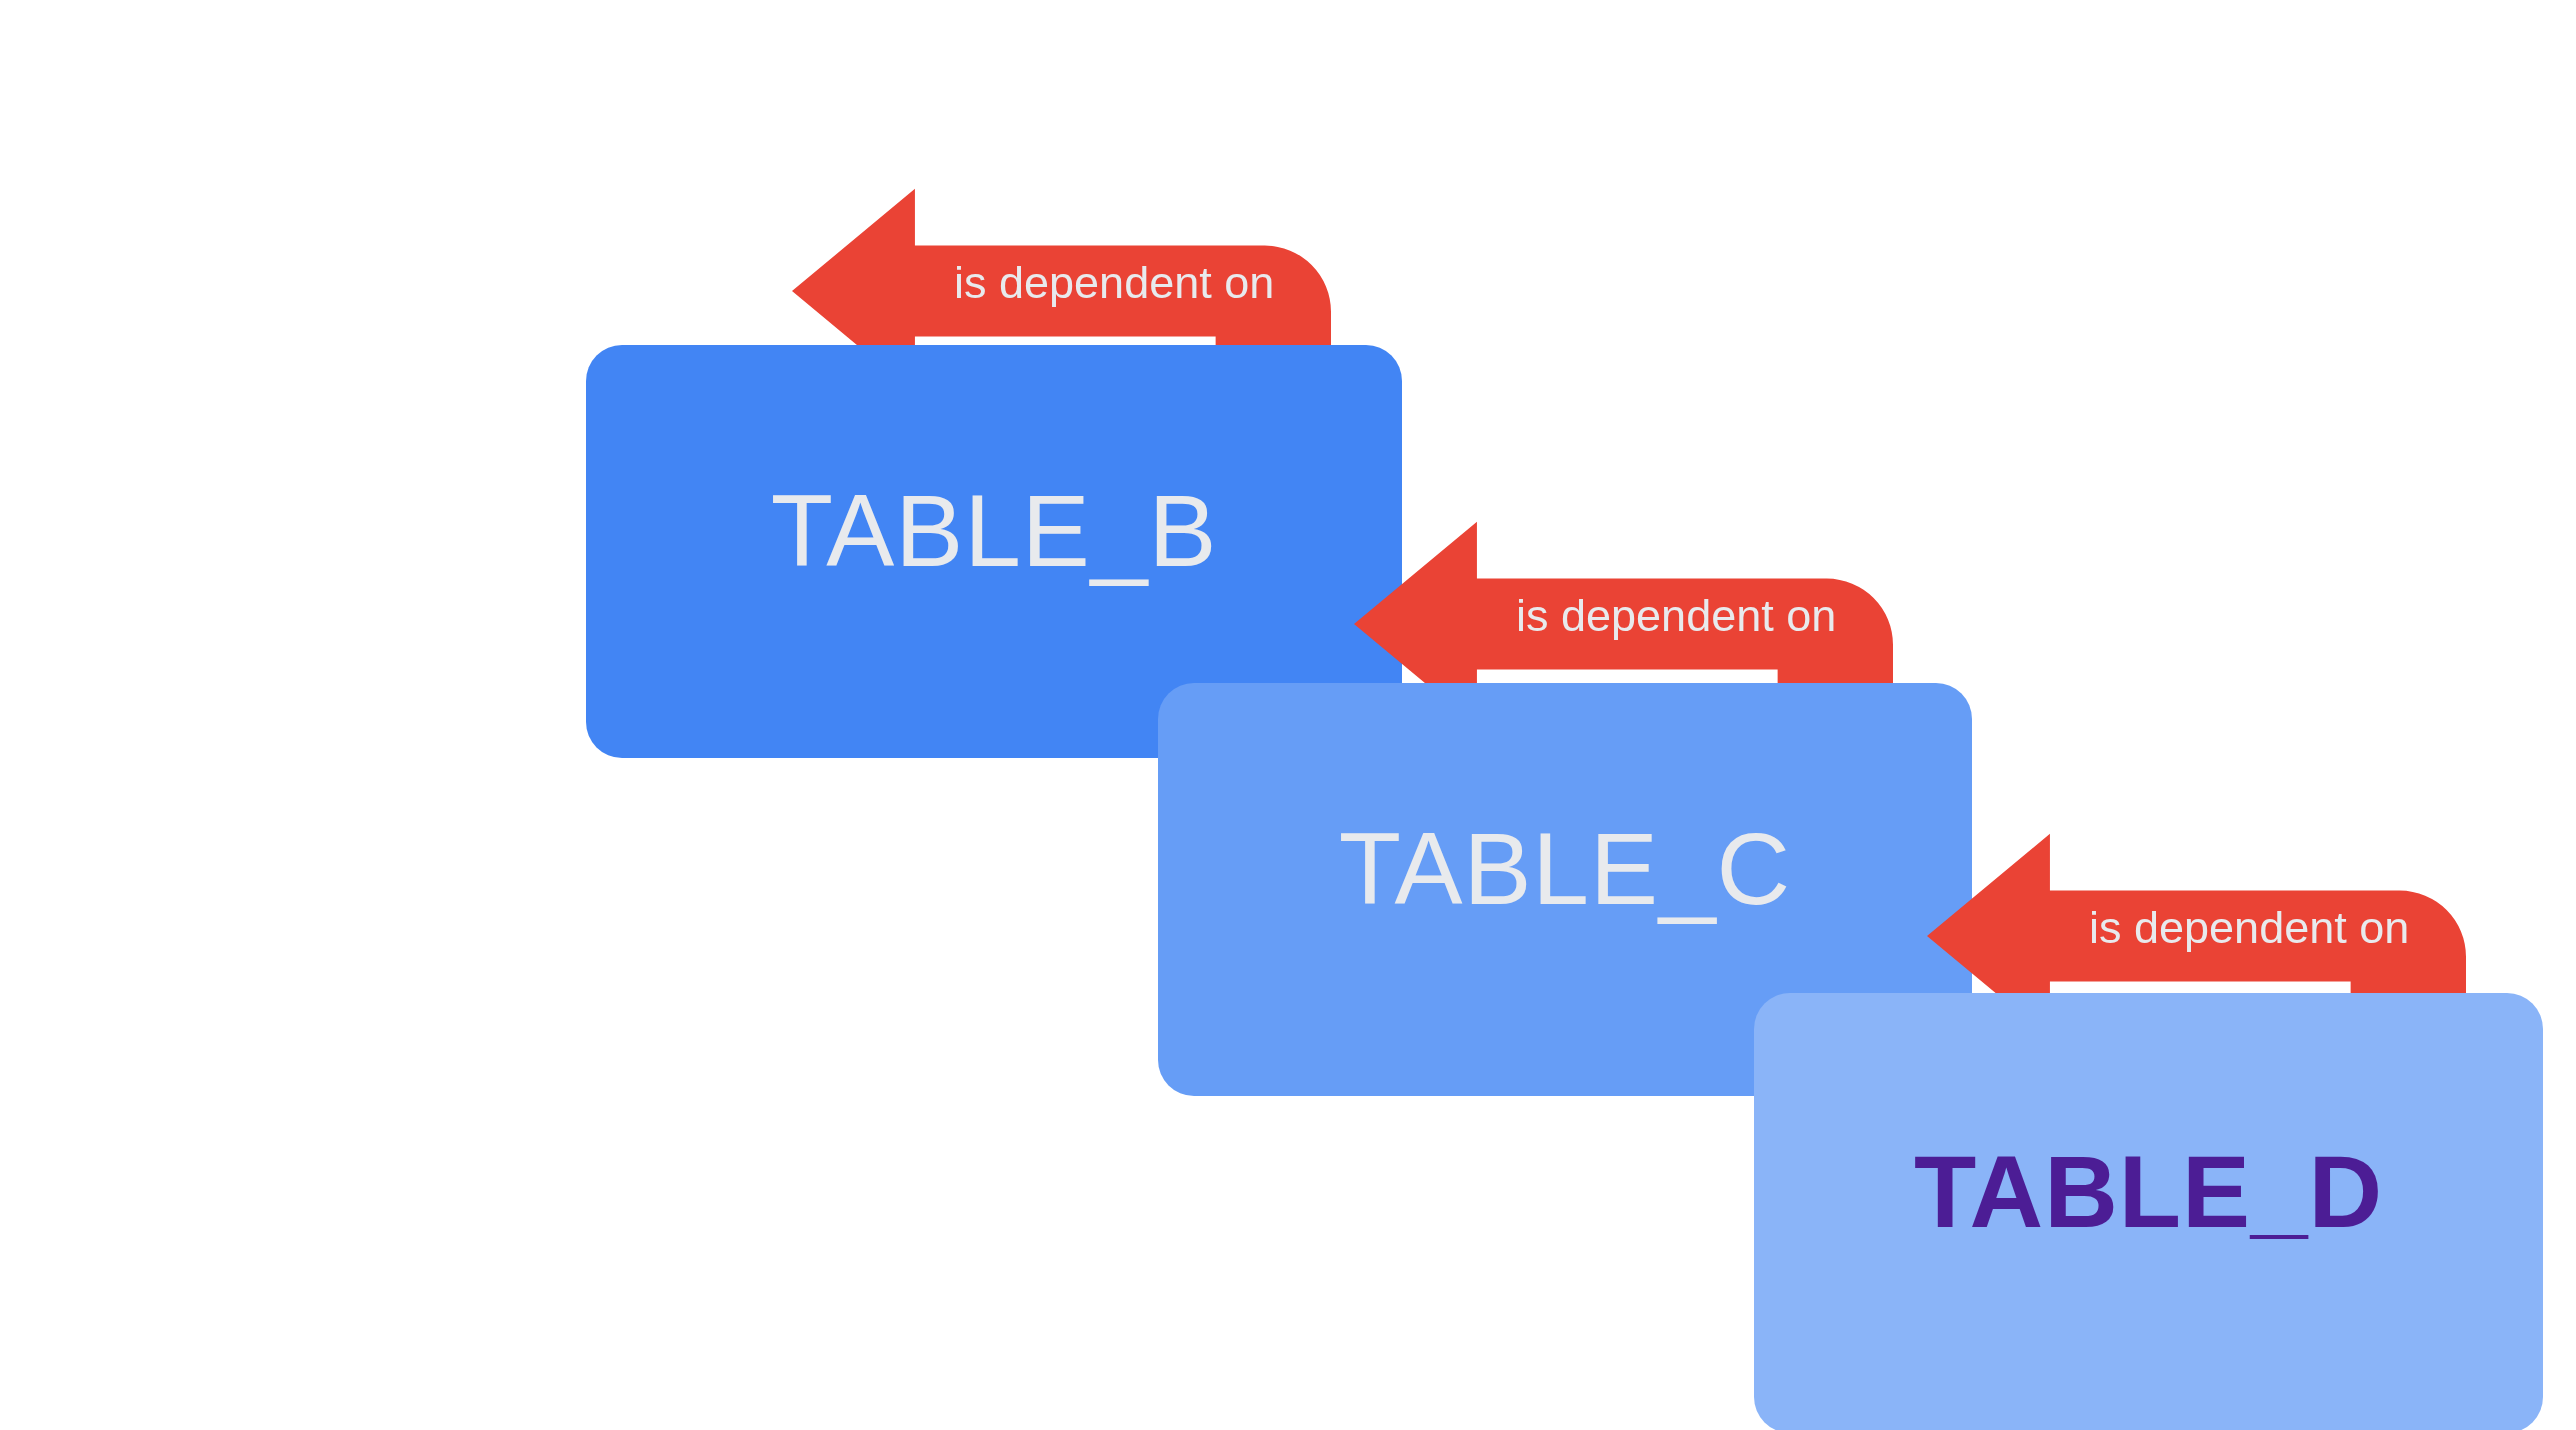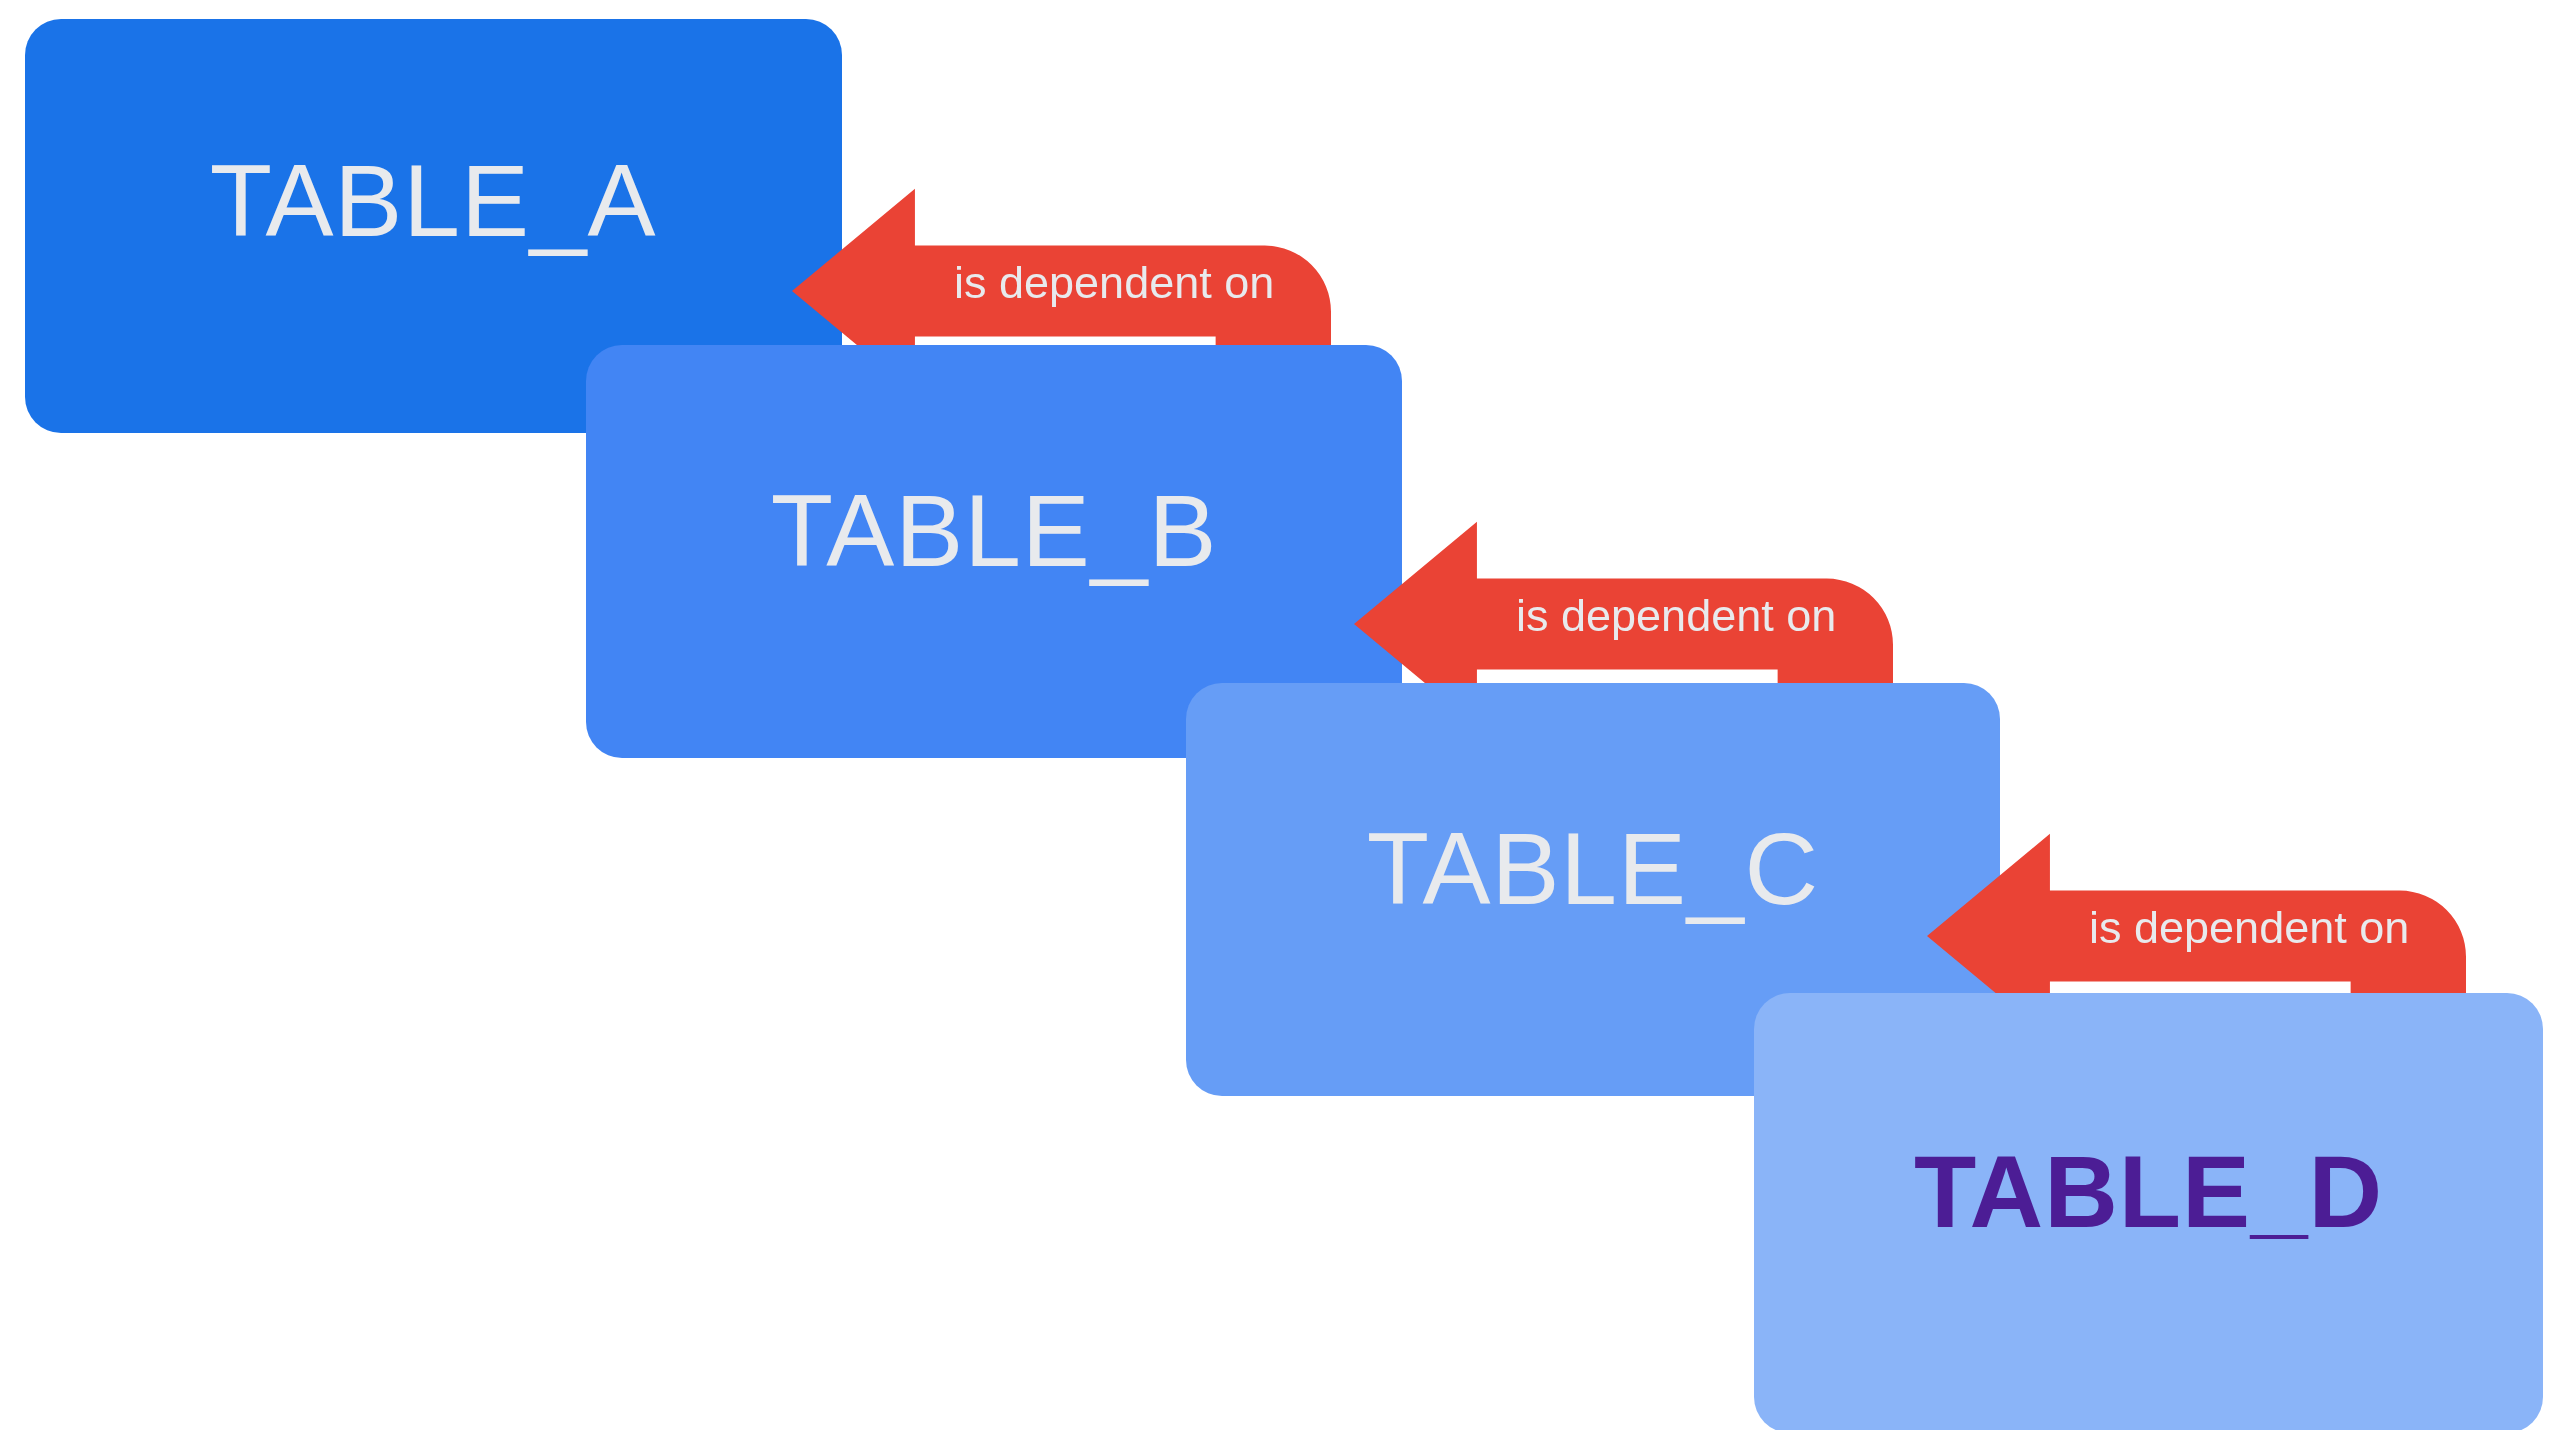--- a/index.html
+++ b/index.html
@@ -61,23 +61,20 @@
     white-space: nowrap;
     user-select: none;
     margin-left: 20px;
   }
 </style>
 </head>
 <body>
 
 <div id="canvas">
 
-  <div class="node" id="node-a" style="left: 24.6px; top: 19px; width: 817px; height: 414px; background-color: rgb(26, 115, 232);">
-    <span class="node-label" style="color: rgb(232, 234, 237);">TABLE_A</span>
-  </div>
 
   <div class="connector" id="connector-a-b" style="left: 792px; top: 168px; width: 539px; height: 246px;">
     <svg viewBox="0 0 570 260" width="539" height="246">
       <path class="connector-path" d="M 0 130
                L 130 22
                L 130 82
                L 500 82
                A 70 70 0 0 1 570 152
                L 570 260
                L 448 260
@@ -103,21 +100,21 @@
                L 570 260
                L 448 260
                L 448 178
                L 130 178
                L 130 238
                Z" fill="#ea4335"></path>
     </svg>
     <span class="connector-label" style="color: rgb(232, 234, 237); left: 142px; top: 92px;">is dependent on</span>
   </div>
 
-  <div class="node" id="node-c" style="left: 1158px; top: 683px; width: 814px; height: 413px; background-color: rgb(102, 157, 246); margin-left: 28px;">
+  <div class="node" id="node-c" style="left: 1158px; top: 683px; width: 814px; height: 413px; background-color: rgb(102, 157, 246);">
     <span class="node-label" style="color: rgb(232, 234, 237);">TABLE_C</span>
   </div>
 
   <div class="connector" id="connector-c-d" style="left: 1927px; top: 813px; width: 539px; height: 246px;">
     <svg viewBox="0 0 570 260" width="539" height="246">
       <path class="connector-path" d="M 0 130
                L 130 22
                L 130 82
                L 500 82
                A 70 70 0 0 1 570 152

